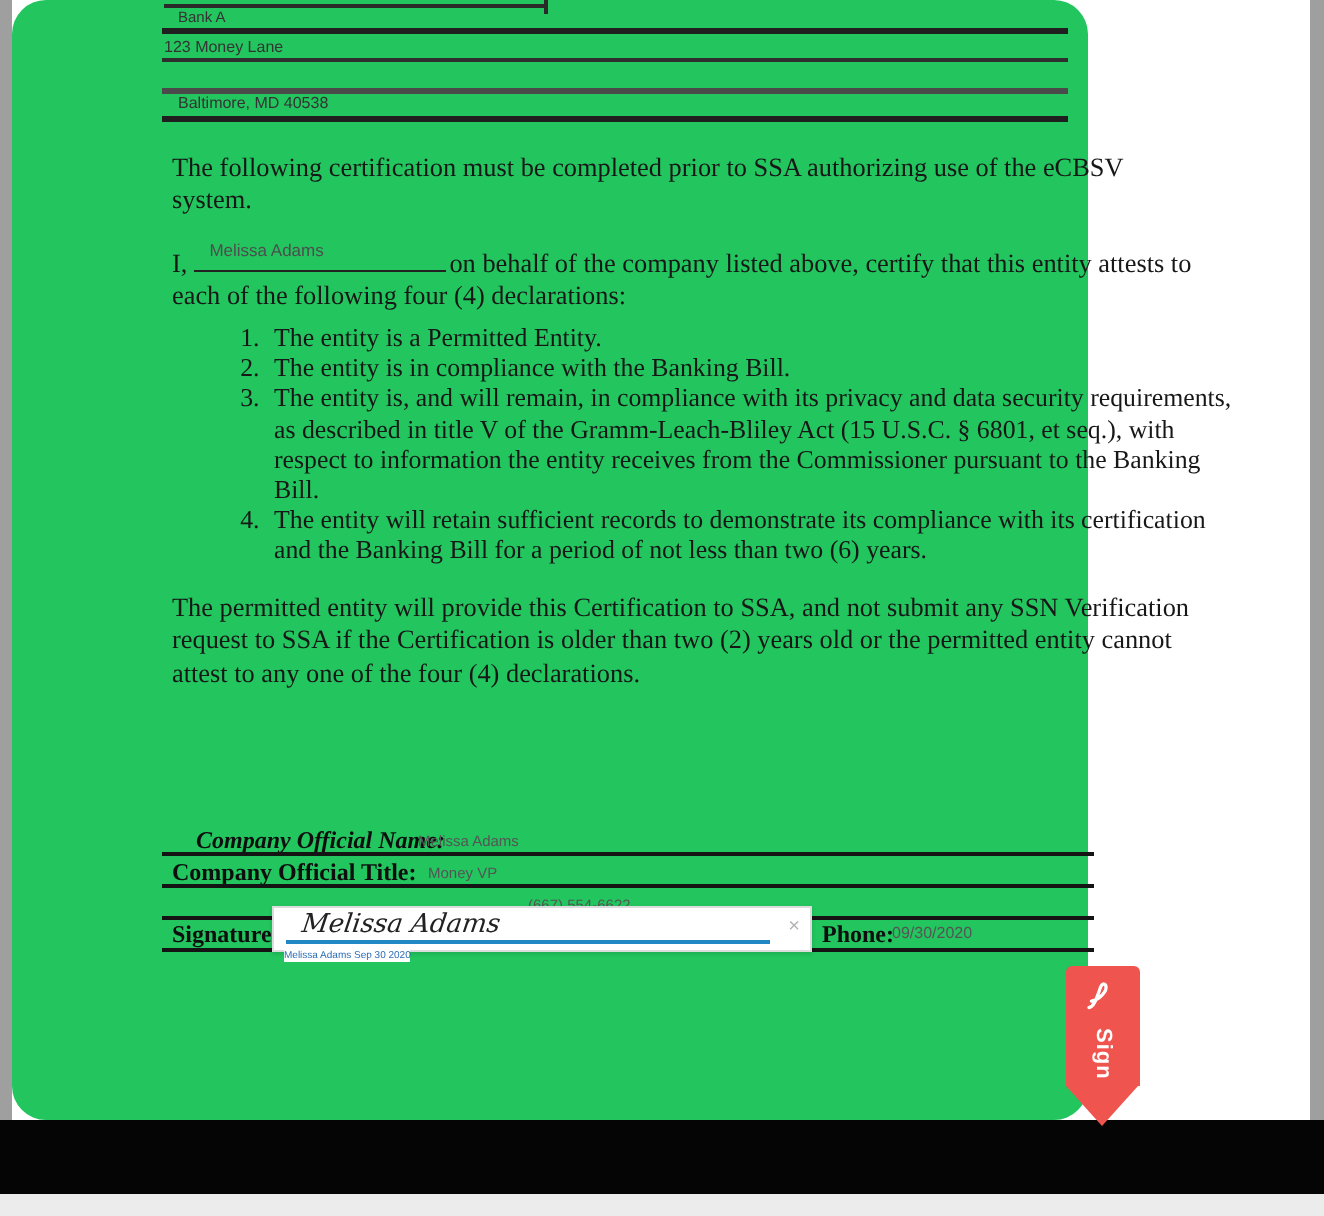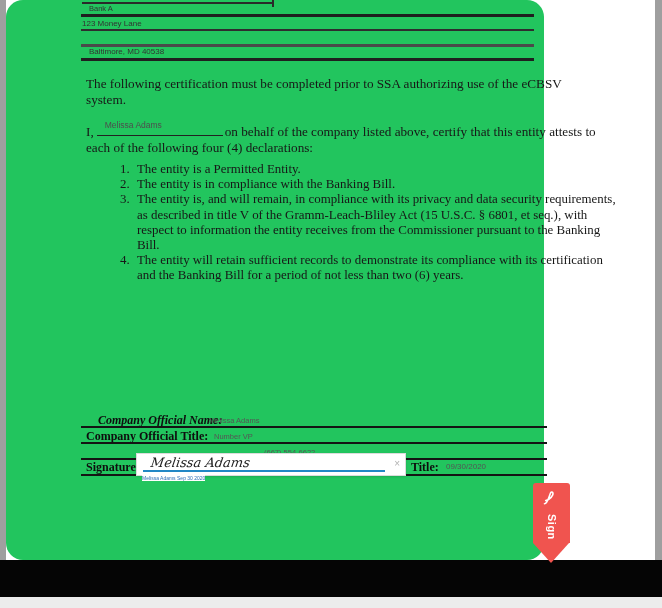--- a/index.html
+++ b/index.html
@@ -68,44 +68,45 @@
 
     <p class="body" style="top:122px;"><span>I,</span><span class="namefield"><span class="nameval">Melissa Adams</span></span><span>on behalf of the company listed above, certify that this entity attests to each of the following four (4) declarations:</span></p>
 
     <ol class="decls">
       <li><span>The entity is a Permitted Entity.</span></li>
       <li><span>The entity is in compliance with the Banking Bill.</span></li>
       <li><span>The entity is, and will remain, in compliance with its privacy and data security requirements, as described in title V of the Gramm-Leach-Bliley Act (15 U.S.C. § 6801, et seq.), with respect to information the entity receives from the Commissioner pursuant to the Banking Bill.</span></li>
       <li><span>The entity will retain sufficient records to demonstrate its compliance with its certification and the Banking Bill for a period of not less than two (6) years.</span></li>
     </ol>
 
+    <p class="body" style="top:296px;">The permitted entity will provide this Certification to SSA, and not submit any SSN Verification request to SSA if the Certification is older than two (2) years old or the permitted entity cannot attest to any one of the four (4) declarations.</p>
 
     <div class="flabel" style="left:92px;top:413px;font-style:italic;">Company Official Name:</div>
     <div class="fval" style="left:203px;top:416px;">Melissa Adams</div>
     <div class="fieldline" style="left:75px;top:426px;width:466px;"></div>
 
     <div class="flabel" style="left:80px;top:429px;">Company Official Title:</div>
-    <div class="fval" style="left:208px;top:432px;">Number VP</div>
+    <div class="fval" style="left:208px;top:432px;">Money VP</div>
     <div class="fieldline" style="left:75px;top:442px;width:466px;height:1.8px;"></div>
 
     <div class="fval" style="left:258px;top:448px;">(667) 554-6622</div>
     <div class="fieldline" style="left:75px;top:458px;width:466px;"></div>
 
     <div class="flabel" style="left:80px;top:460px;">Signature:</div>
     <div class="fieldline" style="left:75px;top:474px;width:55px;"></div>
     <div class="fieldline" style="left:398px;top:474px;width:143px;"></div>
 
     <div class="sigbox">
       <span class="sigscript">Melissa Adams</span>
       <div class="sigline"></div>
       <span class="sigclear">×</span>
     </div>
     <div class="sigmeta">Melissa Adams   Sep 30 2020</div>
 
-    <div class="flabel" style="left:405px;top:460px;">Title:</div>
+    <div class="flabel" style="left:405px;top:460px;">Phone:</div>
     <div class="fval" style="left:440px;top:462px;font-size:8px;text-align:right;">09/30/2020</div>
   </div>
 
   <div class="ribbon">
     <svg width="21" height="21" viewBox="0 0 24 24">
       <path d="M4 18 C7.5 18 9.5 8.5 11 5.6 C11.8 4.1 13.3 4.3 13.7 5.9 C14.3 8.4 10.2 13.6 5.4 14.3" fill="none" stroke="#ffffff" stroke-width="1.9" stroke-linecap="round"></path>
     </svg>
     <span class="ribbon-label">Sign</span>
   </div>
   <div class="ribbon-arrow"></div>

